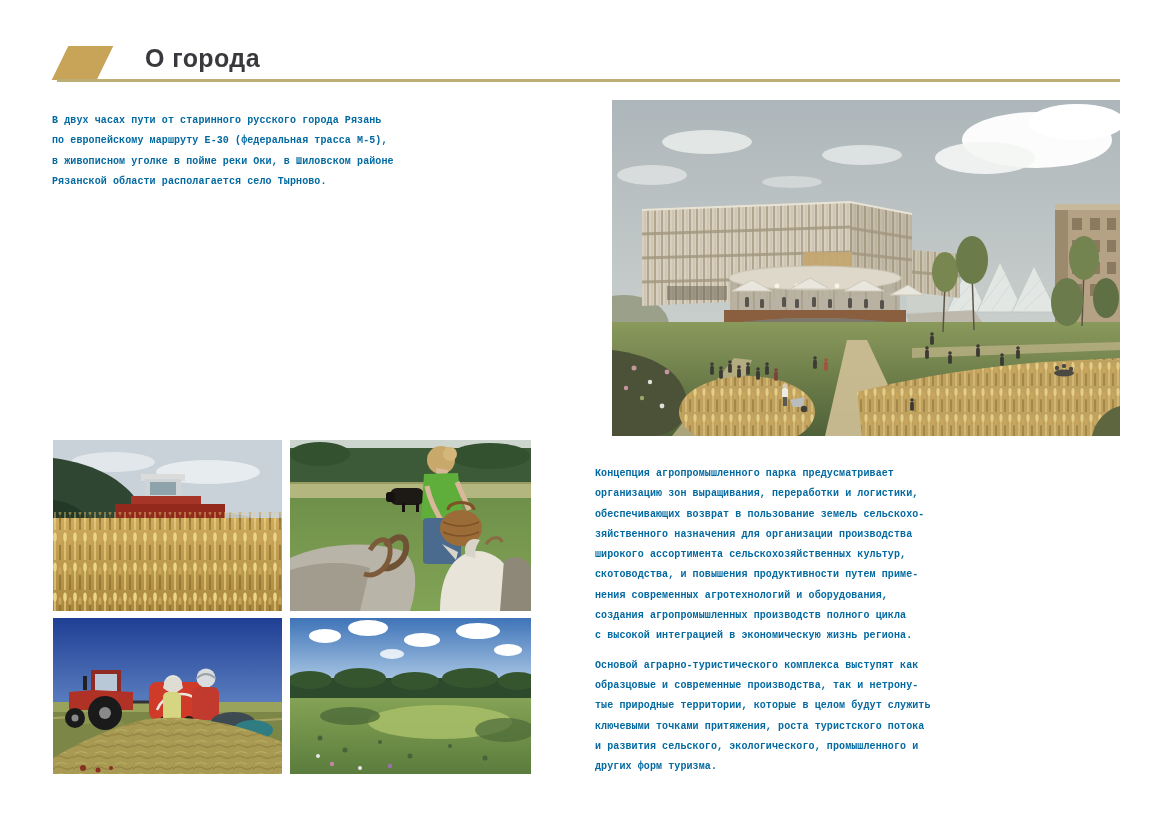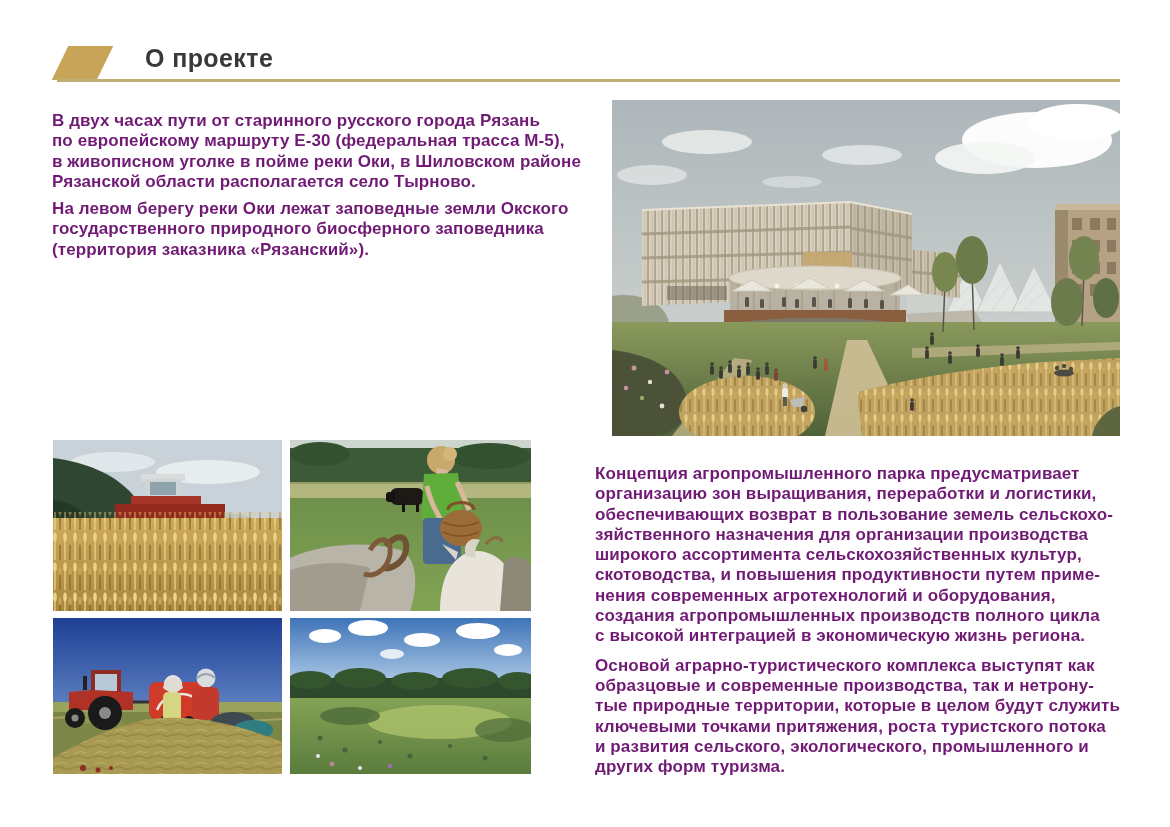--- a/index.html
+++ b/index.html
@@ -19,23 +19,24 @@
     background:#bcae74;
   }
   .page-title {
     position:absolute; left:145px; top:44px;
     font-size:25px; font-weight:800; letter-spacing:0.4px; color:#39393d;
   }
   
   .txt { position:absolute; }
   .txt p {
     white-space:pre-line;
-    font-size:17px; line-height:20.3px; font-weight:700;
-    color:#701a75; margin-bottom:7px;
+    font-size:10px; line-height:20.3px; font-weight:700;
+    color:#0369a1; margin-bottom:7px;
     letter-spacing:0.1px;
+    font-family:Liberation Mono, monospace;
   }
   .intro { left:52px; top:111px; width:565px; }
   .concept { left:595px; top:464px; width:548px; }
   .concept p { margin-bottom:9px; }
   
   figure { position:absolute; overflow:hidden; }
   figure svg { display:block; width:100%; height:100%; }
   .render-fig { left:612px; top:100px; width:508px; height:336px; }
   .photo-grid { position:absolute; left:53px; top:440px; width:478px; height:334px; }
   .photo { position:absolute; }
@@ -44,30 +45,27 @@
   .photo-3 { left:0;     top:178px; width:229px; height:156px; }
   .photo-4 { left:237px; top:178px; width:241px; height:156px; }
 </style>
 </head>
 <body>
 
 <div class="page">
 
   <div class="logo-mark"></div>
   <div class="title-rule"></div>
-  <h1 class="page-title">О проекте</h1>
+  <h1 class="page-title">О города</h1>
 
   <section class="txt intro">
     <p>В двух часах пути от старинного русского города Рязань
 по европейскому маршруту Е-30 (федеральная трасса М-5),
 в живописном уголке в пойме реки Оки, в Шиловском районе
 Рязанской области располагается село Тырново.</p>
-    <p>На левом берегу реки Оки лежат заповедные земли Окского
-государственного природного биосферного заповедника
-(территория заказника «Рязанский»).</p>
   </section>
 
   <section class="txt concept">
     <p>Концепция агропромышленного парка предусматривает
 организацию зон выращивания, переработки и логистики,
 обеспечивающих возврат в пользование земель сельскохо-
 зяйственного назначения для организации производства
 широкого ассортимента сельскохозяйственных культур,
 скотоводства, и повышения продуктивности путем приме-
 нения современных агротехнологий и оборудования,

